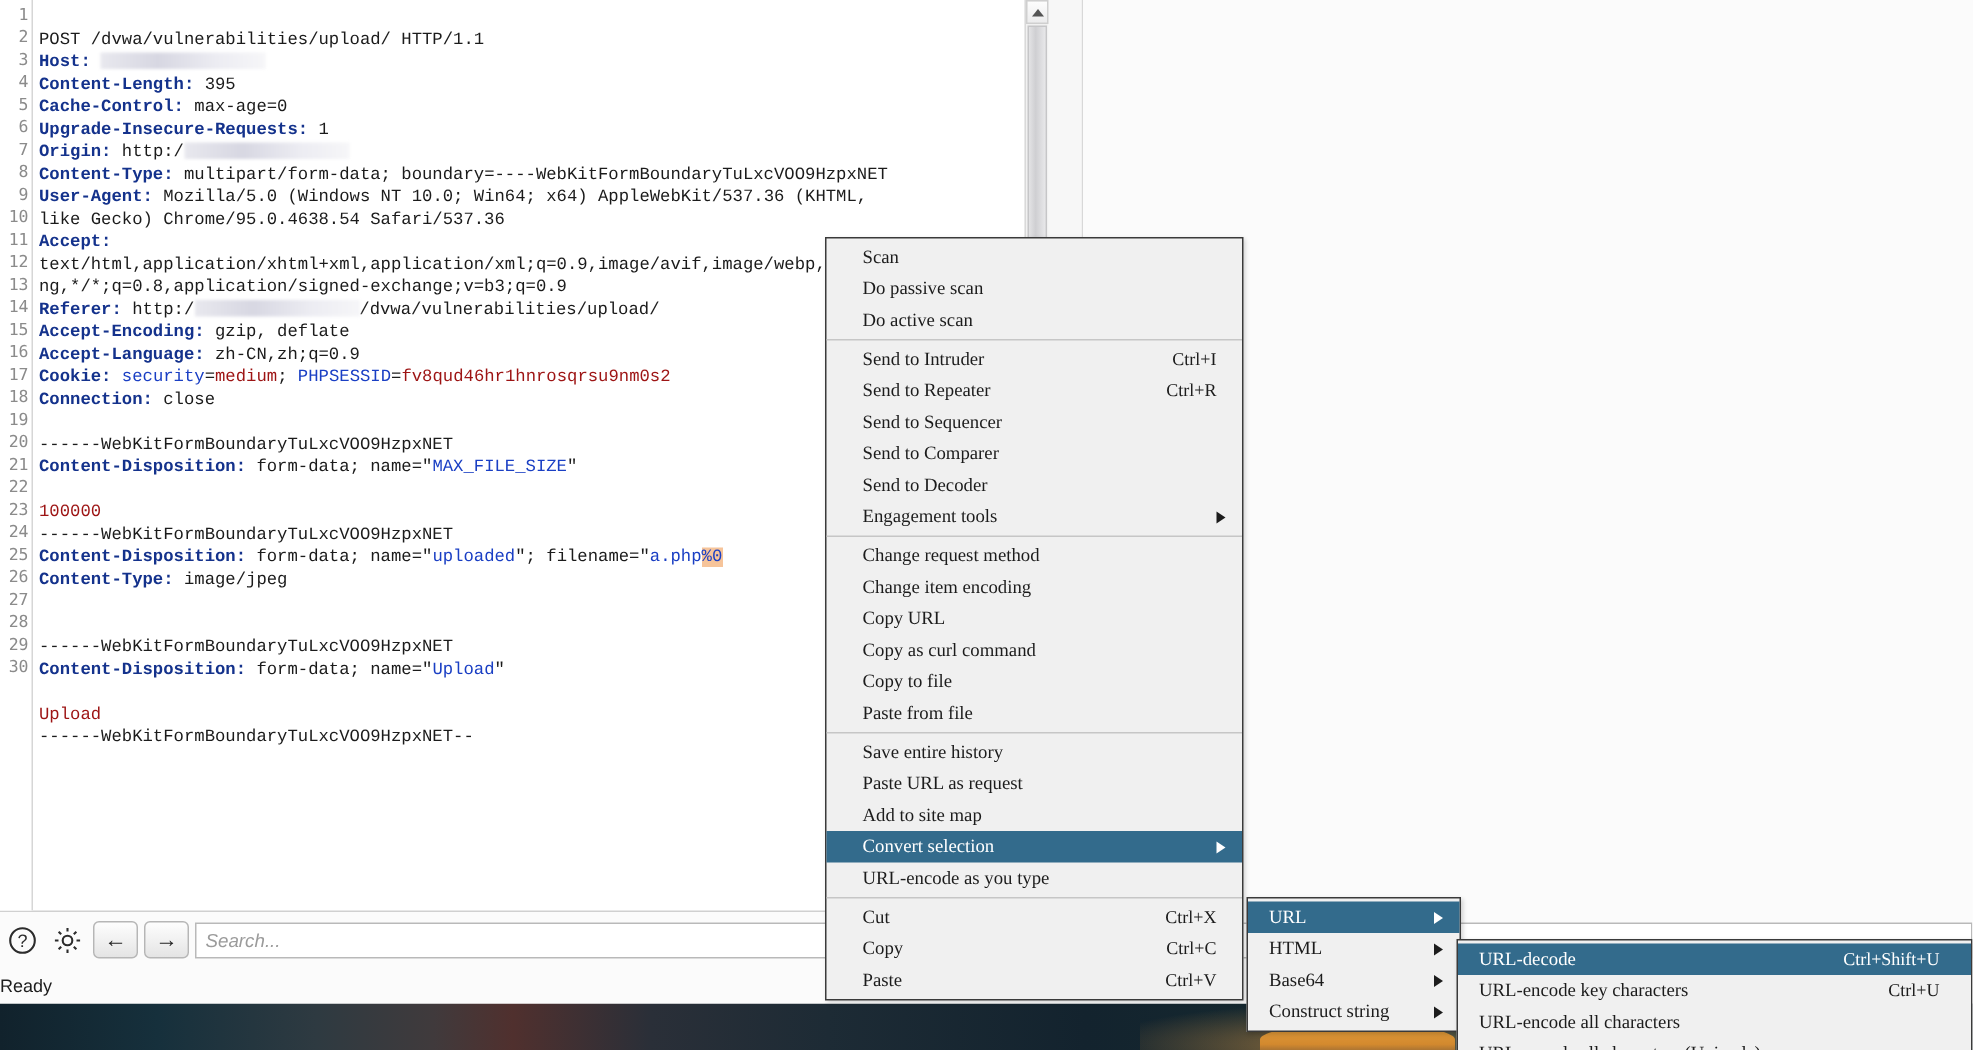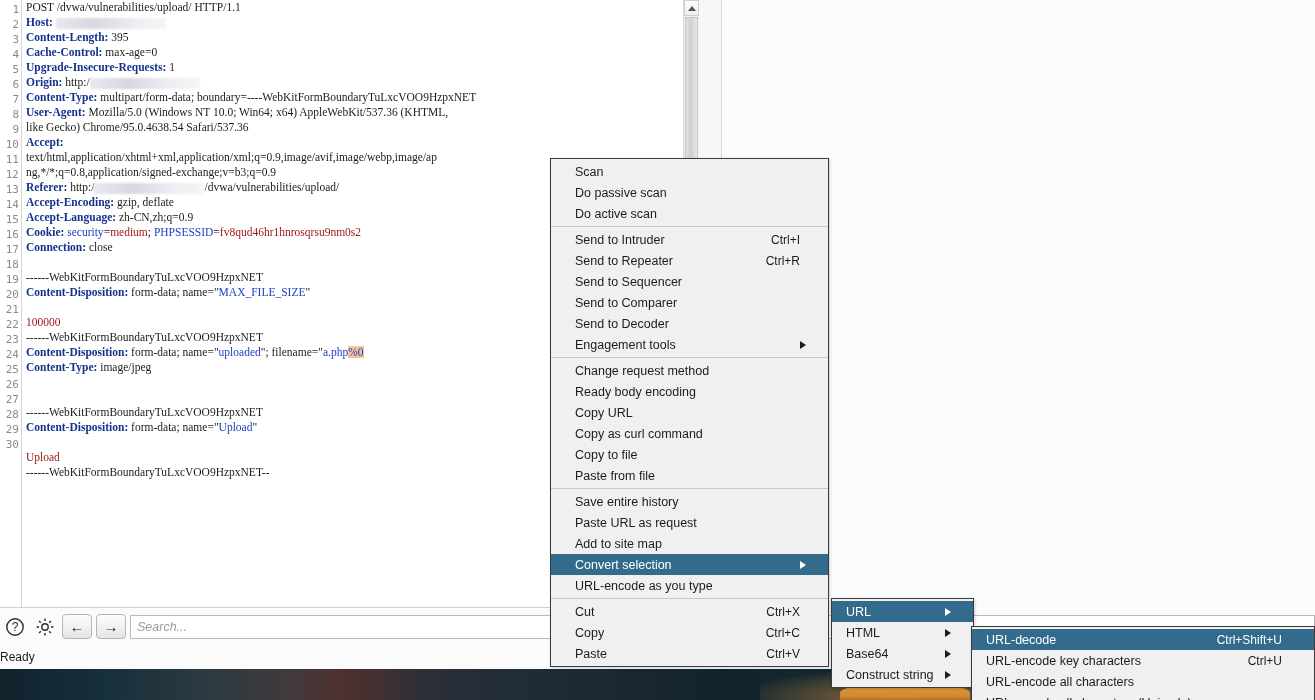--- a/index.html
+++ b/index.html
@@ -78,23 +78,23 @@
     line-height: 15px;
     user-select: none;
     overflow: hidden;
   }
   .gutter div { padding-right: 2px; white-space: nowrap; }
 
   .code-area {
     position: relative;
     flex: 1;
     overflow: hidden;
-    padding-top: 0;
+    padding-top: 19px;
     padding-left: 4px;
-    font-family: Liberation Serif, serif;
+    font-family: Liberation Mono, monospace;
     font-size: 11.5px;
     line-height: 15px;
     color: #1b1b1b;
     white-space: pre;
   }
   .code-area .ln { height: 15px; white-space: pre; }
   .hdr { color: #14328c; font-weight: bold; }
   .val { color: #1b1b1b; }
   .blue { color: #1a3fc4; }
   .red  { color: #9d1414; }
@@ -205,24 +205,25 @@
     z-index: 50;
   }
   .menu-main {
     left: 550px; top: 158px;
     width: 279px;
   }
   .menu-item {
     height: 21px;
     display: flex;
     align-items: center;
-    padding: 0 20px 0 24px;
+    padding: 0 9px 0 24px;
     position: relative;
     cursor: default;
     white-space: nowrap;
+    font-family: Liberation Serif, serif;
   }
   .menu-item .label { flex: 1; }
   .menu-item .accel {
     color: #1c1c1c;
     font-size: 12px;
     padding-right: 8px;
   }
   .menu-item .arrow {
     width: 0; height: 0;
     border-top: 4.5px solid transparent;
@@ -370,21 +371,21 @@
       </div>
       <div class="menu-item">
         <span class="label">Engagement tools</span>
         <span class="arrow"></span>
       </div>
       <div class="menu-sep"></div>
       <div class="menu-item">
         <span class="label">Change request method</span>
       </div>
       <div class="menu-item">
-        <span class="label">Ready body encoding</span>
+        <span class="label">Change item encoding</span>
       </div>
       <div class="menu-item">
         <span class="label">Copy URL</span>
       </div>
       <div class="menu-item">
         <span class="label">Copy as curl command</span>
       </div>
       <div class="menu-item">
         <span class="label">Copy to file</span>
       </div>

